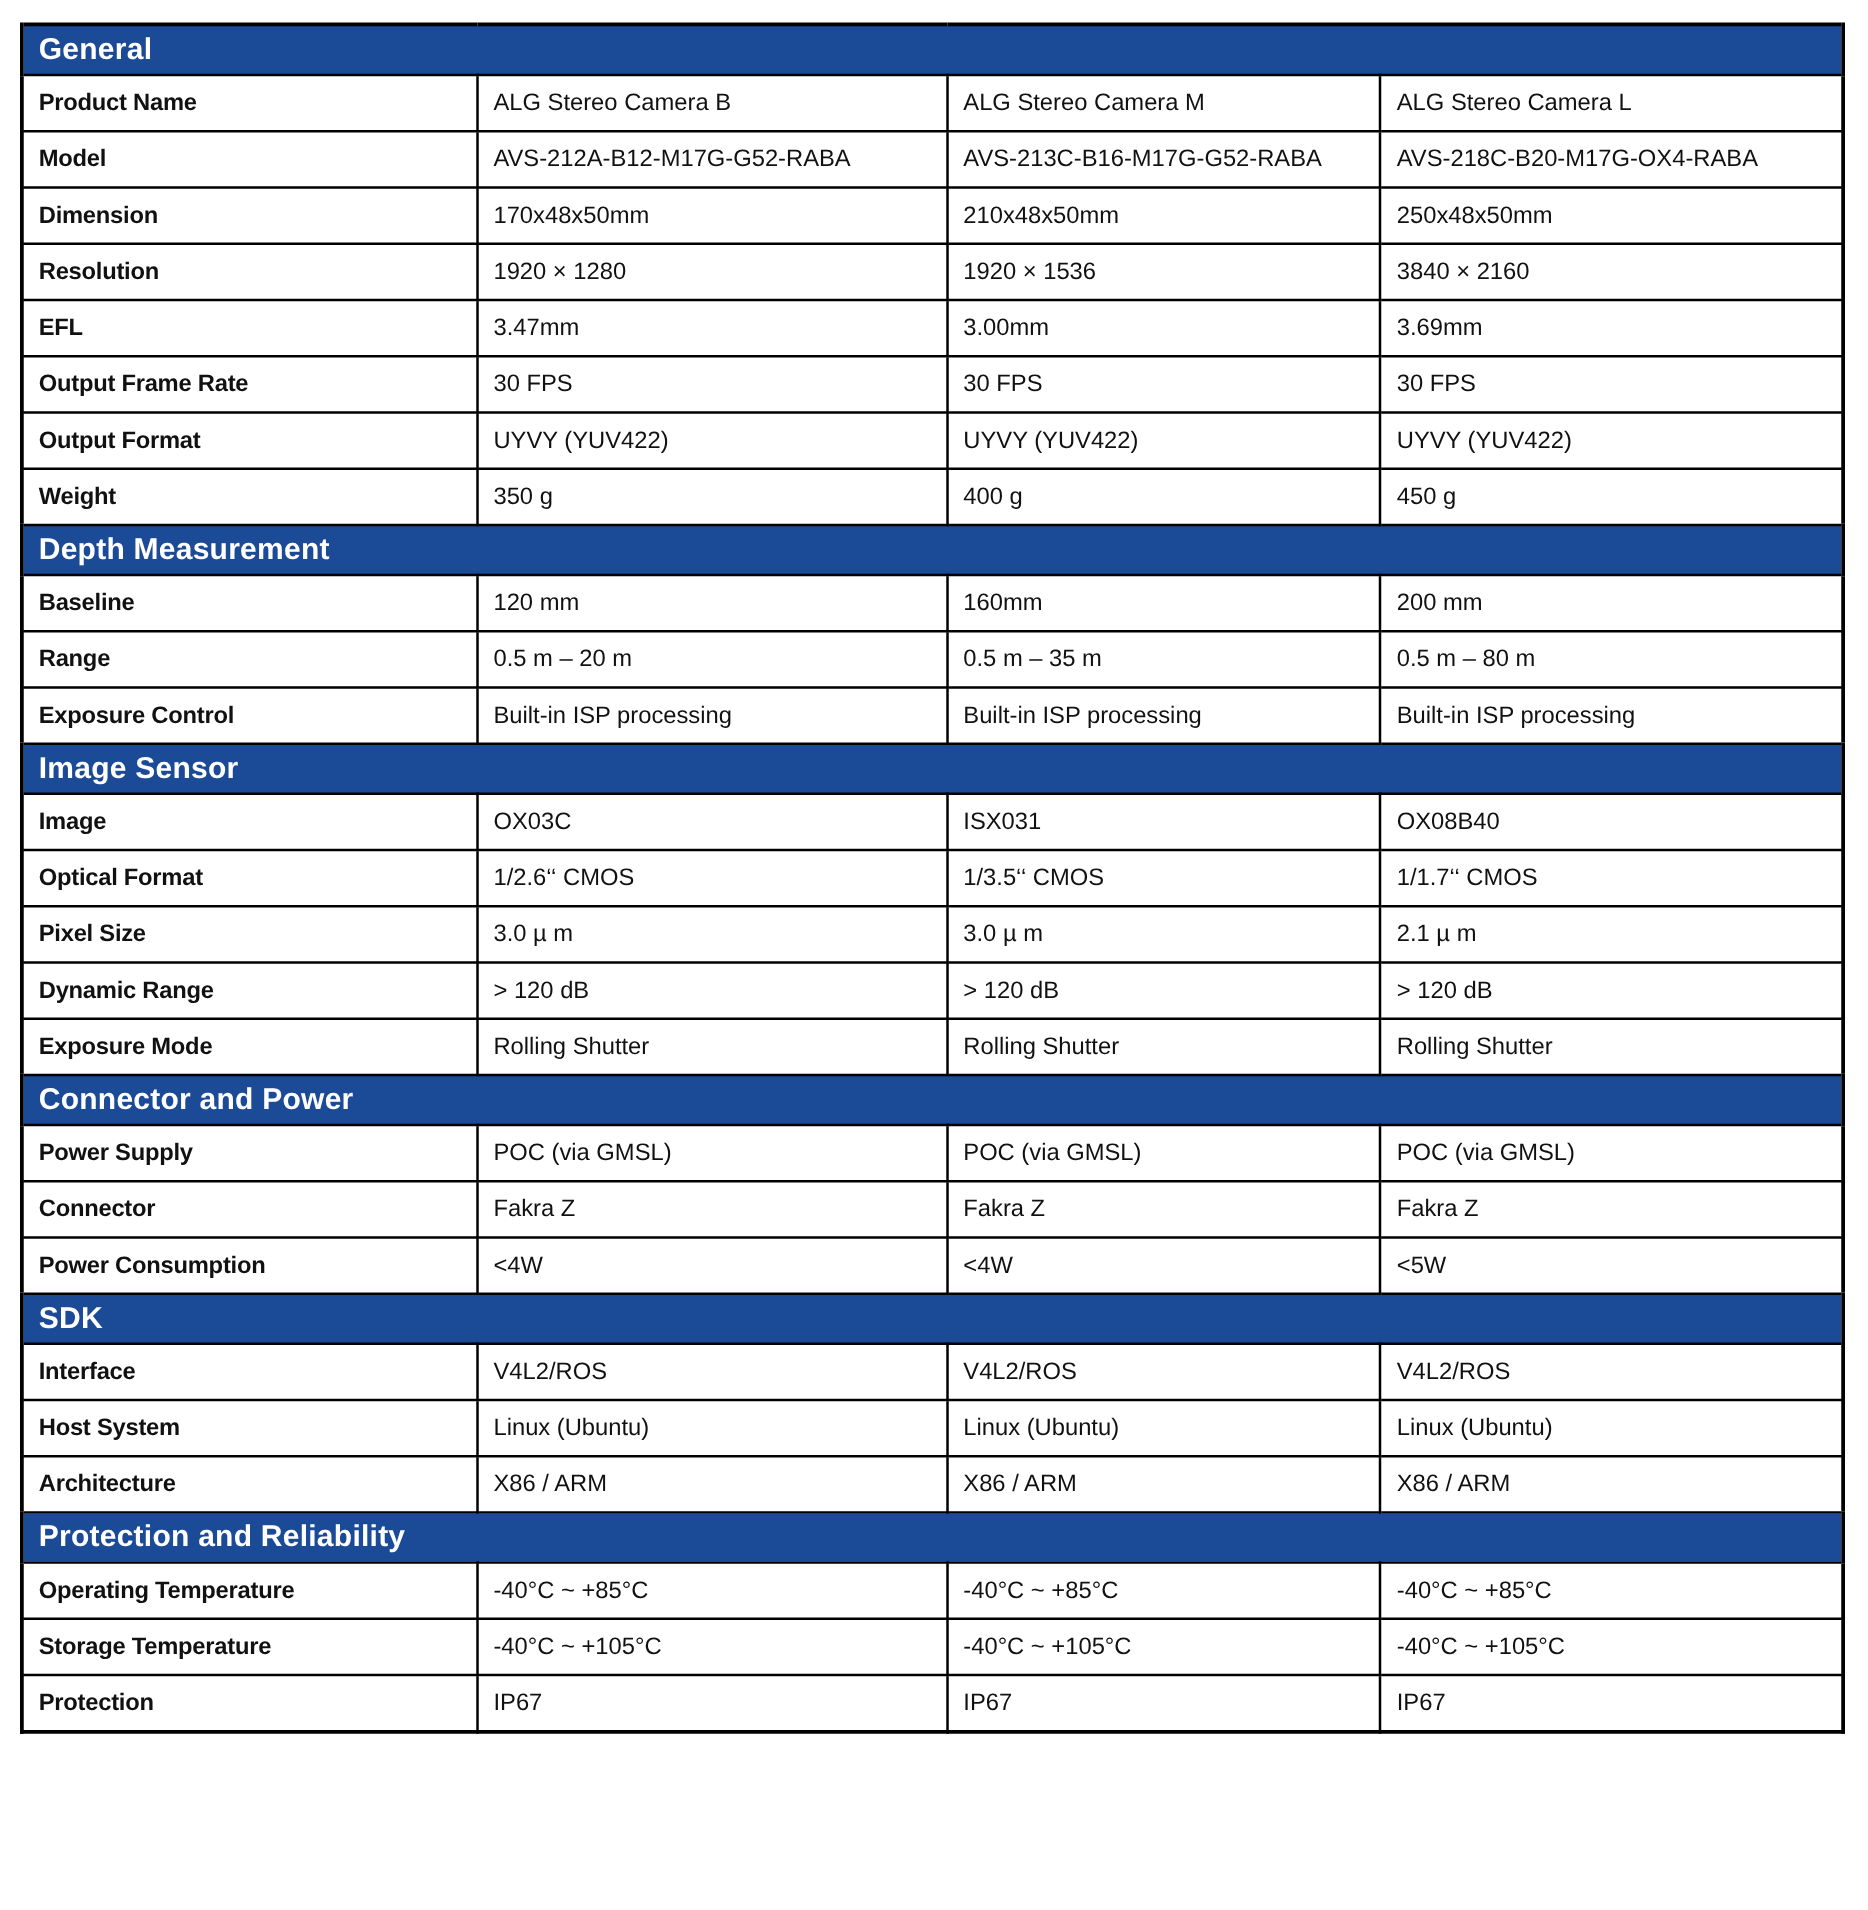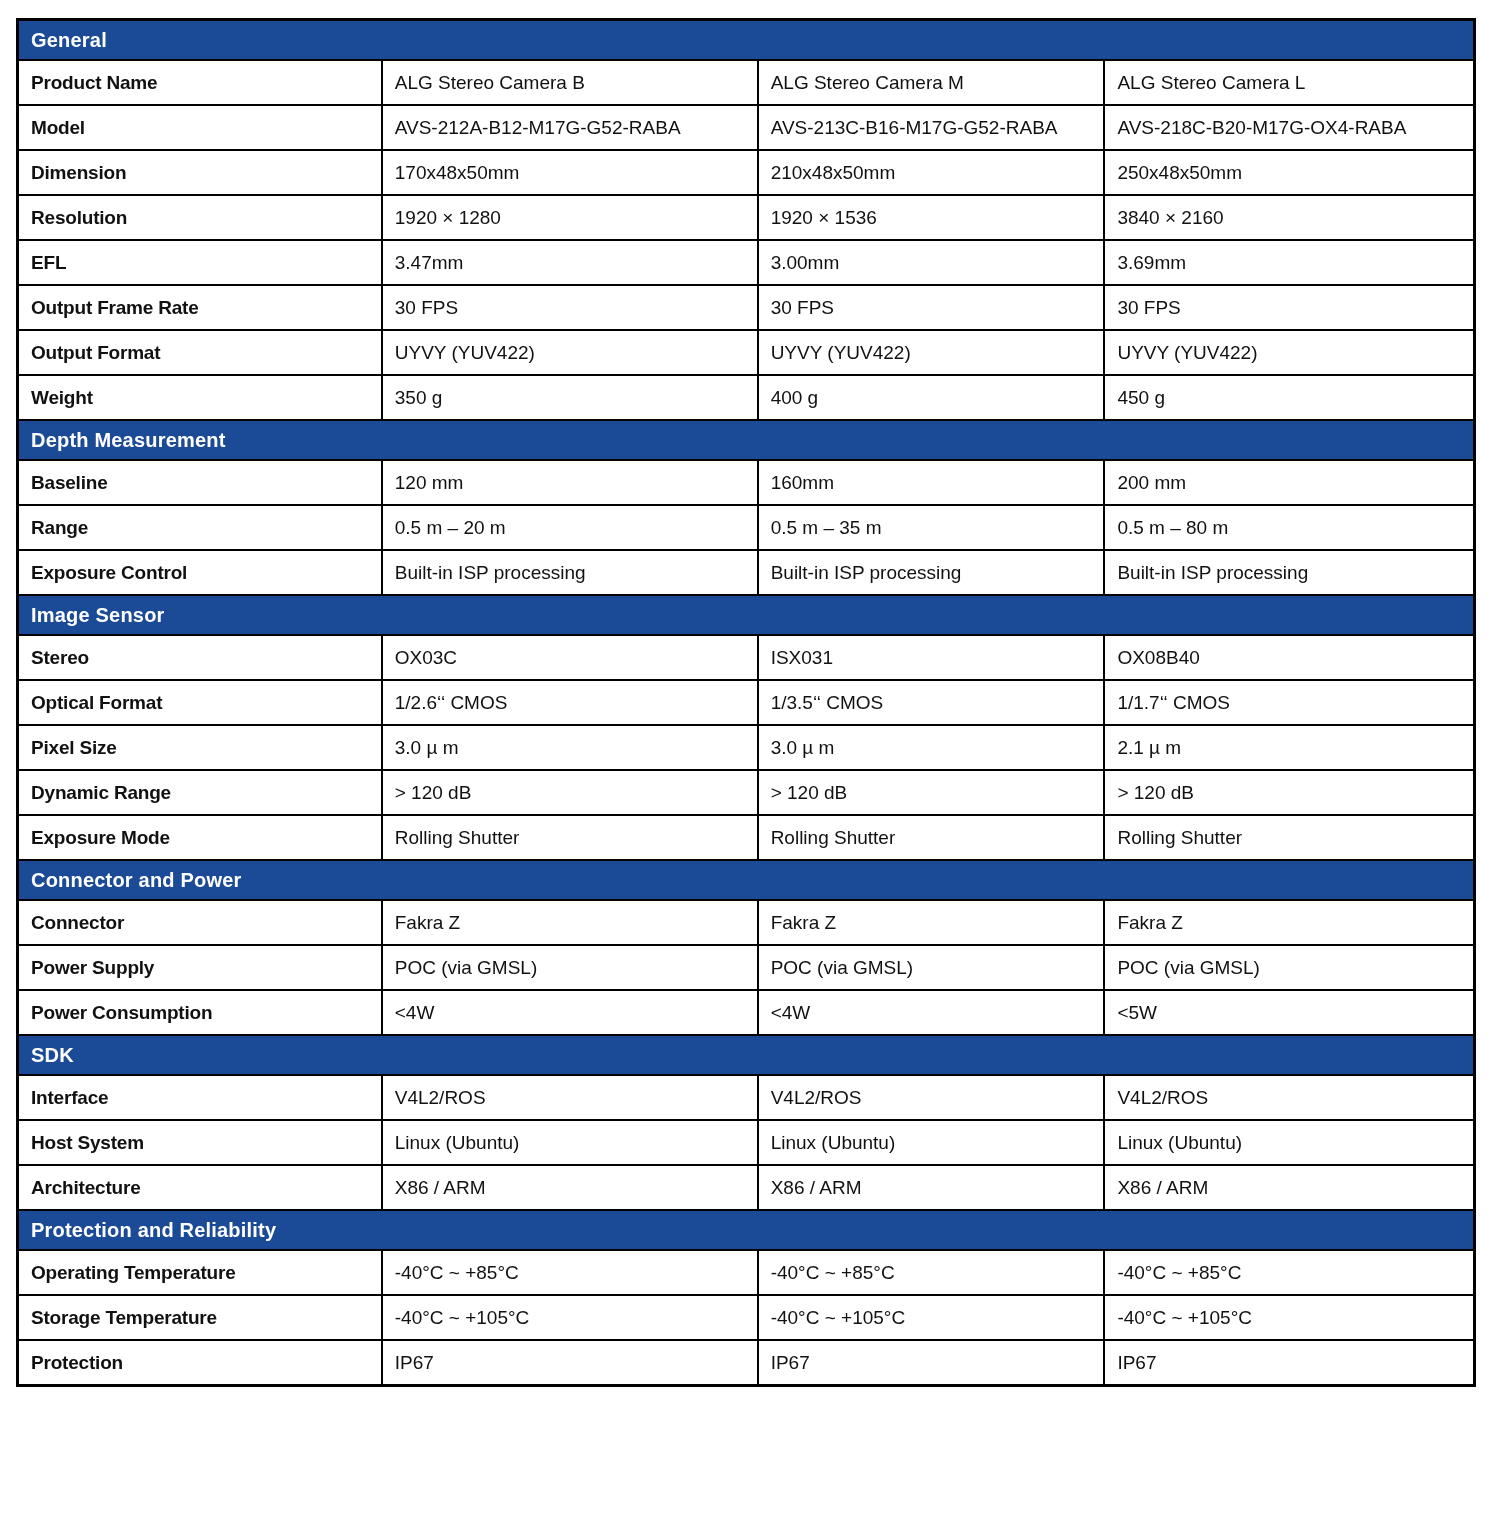--- a/index.html
+++ b/index.html
@@ -27,21 +27,21 @@
     font-size: 19px;
     color: #111111;
     overflow: hidden;
     white-space: nowrap;
   }
   tr.section-row td {
     background: #1b4a96;
     color: #ffffff;
     font-weight: bold;
     height: 38px;
-    font-size: 20px;
+    font-size: 24px;
     letter-spacing: 0.2px;
     border-left: 3px solid #000000;
     border-right: 3px solid #000000;
   }
   tr.data-row td {
     height: 43px;
     background: #ffffff;
   }
   tr.data-row td.label-cell {
     font-weight: bold;
@@ -132,21 +132,21 @@
         <tr class="data-row">
           <td class="label-cell">Exposure Control</td>
           <td class="value-cell">Built-in ISP processing</td>
           <td class="value-cell">Built-in ISP processing</td>
           <td class="value-cell">Built-in ISP processing</td>
         </tr>
         <tr class="section-row">
           <td colspan="4">Image Sensor</td>
         </tr>
         <tr class="data-row">
-          <td class="label-cell">Stereo</td>
+          <td class="label-cell">Image</td>
           <td class="value-cell">OX03C</td>
           <td class="value-cell">ISX031</td>
           <td class="value-cell">OX08B40</td>
         </tr>
         <tr class="data-row">
           <td class="label-cell">Optical Format</td>
           <td class="value-cell">1/2.6‘‘ CMOS</td>
           <td class="value-cell">1/3.5‘‘ CMOS</td>
           <td class="value-cell">1/1.7‘‘ CMOS</td>
         </tr>
@@ -165,30 +165,30 @@
         <tr class="data-row">
           <td class="label-cell">Exposure Mode</td>
           <td class="value-cell">Rolling Shutter</td>
           <td class="value-cell">Rolling Shutter</td>
           <td class="value-cell">Rolling Shutter</td>
         </tr>
         <tr class="section-row">
           <td colspan="4">Connector and Power</td>
         </tr>
         <tr class="data-row">
+          <td class="label-cell">Power Supply</td>
+          <td class="value-cell">POC (via GMSL)</td>
+          <td class="value-cell">POC (via GMSL)</td>
+          <td class="value-cell">POC (via GMSL)</td>
+        </tr>
+        <tr class="data-row">
           <td class="label-cell">Connector</td>
           <td class="value-cell">Fakra Z</td>
           <td class="value-cell">Fakra Z</td>
           <td class="value-cell">Fakra Z</td>
-        </tr>
-        <tr class="data-row">
-          <td class="label-cell">Power Supply</td>
-          <td class="value-cell">POC (via GMSL)</td>
-          <td class="value-cell">POC (via GMSL)</td>
-          <td class="value-cell">POC (via GMSL)</td>
         </tr>
         <tr class="data-row">
           <td class="label-cell">Power Consumption</td>
           <td class="value-cell">&lt;4W</td>
           <td class="value-cell">&lt;4W</td>
           <td class="value-cell">&lt;5W</td>
         </tr>
         <tr class="section-row">
           <td colspan="4">SDK</td>
         </tr>

